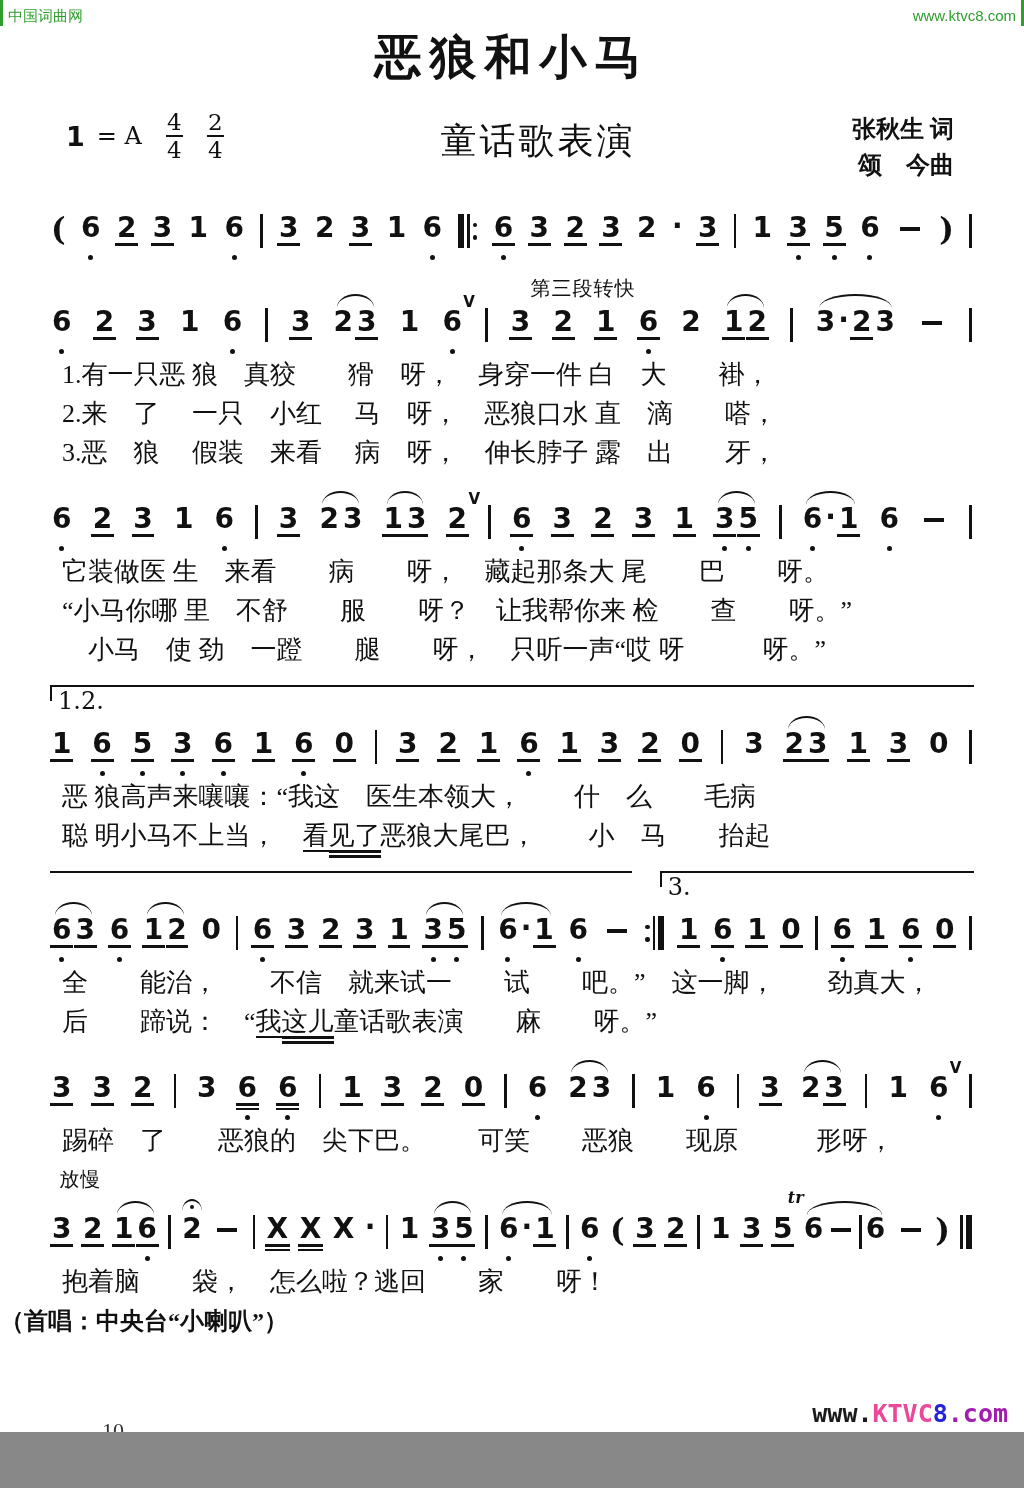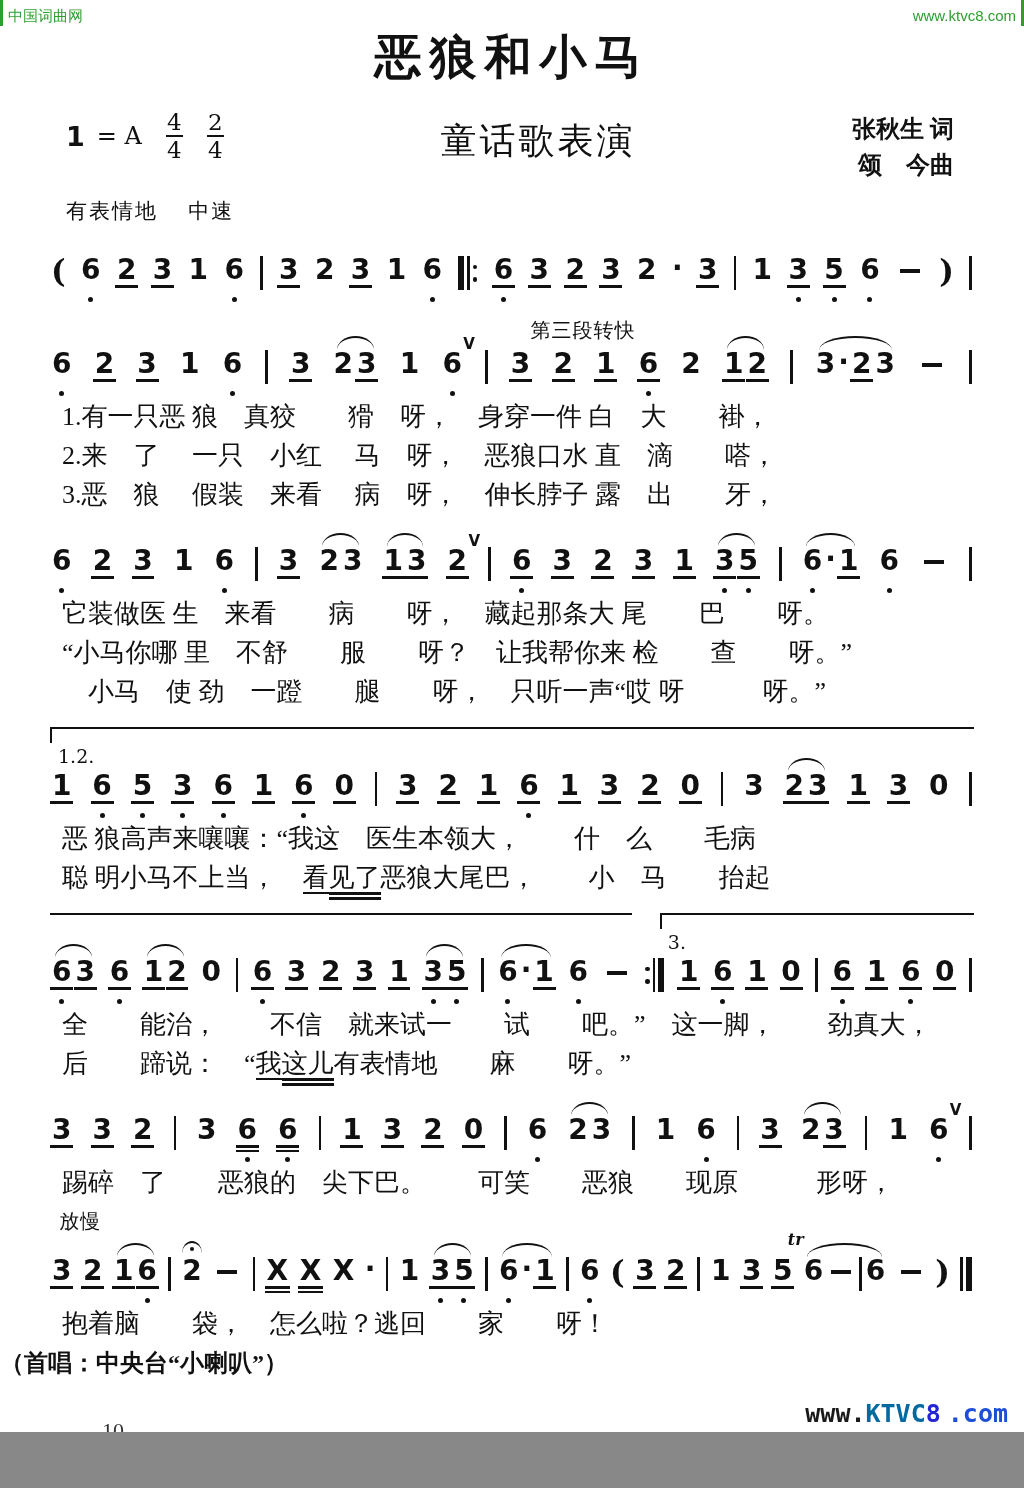--- a/index.html
+++ b/index.html
@@ -46,21 +46,21 @@
   .rd{display:flex;flex-direction:column;gap:8px;justify-content:center;height:30px;margin-top:3px;}
   .rd i{width:4.5px;height:4.5px;background:#111;border-radius:50%;}
   .dsh{width:20px;height:3.5px;background:#111;margin:14px 6px 0 6px;}
   .adot{font-family:"DejaVu Sans",sans-serif;font-weight:bold;font-size:28px;line-height:26px;margin:0 1px;}
   .ptx{font-family:"DejaVu Serif",serif;font-size:31px;line-height:32px;font-weight:bold;margin:0 1px;}
   .grp{display:inline-flex;position:relative;align-items:flex-start;}
   .arc{position:absolute;top:-13px;left:5px;right:5px;height:12px;
        border-top:2.5px solid #111;border-radius:50% 50% 0 0/100% 100% 0 0;}
   .ovl{position:absolute;border-top:2.5px solid #111;height:14px;}
   .ovl.tick{border-left:2.5px solid #111;}
-  .ovl b{position:absolute;left:6px;top:16px;font-size:19px;font-weight:normal;font-family:"DejaVu Serif",serif;}
+  .ovl b{position:absolute;left:6px;top:0px;font-size:24px;font-weight:normal;font-family:"DejaVu Serif",serif;}
   
   .lyr{font-size:26px;line-height:39px;padding-left:12px;white-space:nowrap;}
   .lyr .lu1{border-bottom:2.5px solid #111;}
   .lyr .lu2{border-bottom:8px double #111;}
   .credit{ padding-right:52px;font-size:24px;font-weight:bold;margin-top:4px;}
   .wm{position:absolute;right:16px;bottom:4px;font-family:"DejaVu Sans Mono",monospace;
       font-weight:bold;font-size:25px;letter-spacing:0px;}
   .pgno{position:absolute;left:102px;bottom:-12px;font-size:22px;color:#333;}
 </style>
 </head>
@@ -92,24 +92,20 @@
         <span>4</span>
       </span>
     </span>
     <span class="subtitle">童话歌表演</span>
     <span class="credits">
       <div>张秋生 词</div>
       <div>颂　今曲</div>
     </span>
   </div>
 
-  <div class="tempo">
-    <span>有表情地</span>　
-    <span>中速</span>
-  </div>
 
   <div class="score" id="score">
       <div class="mwrap" style="padding-top: 20px; margin-top: 10px;">
         <div class="mrow">
           <span class="ptx">(</span>
           <span class="nt">
             <span class="nv">6</span>
             <span class="ul"></span>
             <span class="od on"></span>
           </span>
@@ -941,21 +937,21 @@
             <span class="ul">
               <i></i>
             </span>
             <span class="od"></span>
           </span>
           <span class="bgrp">
             <span class="bar"></span>
           </span>
         </div>
         <div class="lyr"><span>全　　能治，　　不信　就来试一　　试　　吧。”　这一脚，　　劲真大，</span></div>
-        <div class="lyr"><span>后　　蹄说：　“</span><span class="lu1">我</span><span class="lu2">这儿</span><span>有表情地　　麻　　呀。”</span></div>
+        <div class="lyr"><span>后　　蹄说：　“</span><span class="lu1">我</span><span class="lu2">这儿</span><span>童话歌表演　　麻　　呀。”</span></div>
       </div>
       <div class="mwrap" style="padding-top: 22px; margin-top: 10px;">
         <div class="mrow">
           <span class="nt">
             <span class="nv">3</span>
             <span class="ul">
               <i></i>
             </span>
             <span class="od"></span>
           </span>
@@ -1291,16 +1287,16 @@
             <span class="bthick"></span>
           </span>
         </div>
         <div class="lyr"><span>抱着脑　　袋，　怎么啦？逃回　　家　　呀！</span></div>
       </div>
     </div>
 
   <div class="credit">（首唱：中央台“小喇叭”）</div>
 
   <div class="wm">
-    <span style="color: rgb(26, 26, 26);">www.</span><span style="color: #0369a1;">KTVC</span><span style="color: rgb(37, 37, 216);">8</span><span style="color: #1d4ed8; margin-left: 7px;">.com</span>
+    <span style="color: rgb(26, 26, 26);">www.</span><span style="color: #ec4899;">KTVC</span><span style="color: rgb(37, 37, 216);">8</span><span style="color: #a21caf;">.com</span>
   </div>
   <div class="pgno">10</div>
 </div>
 
 </body></html>

